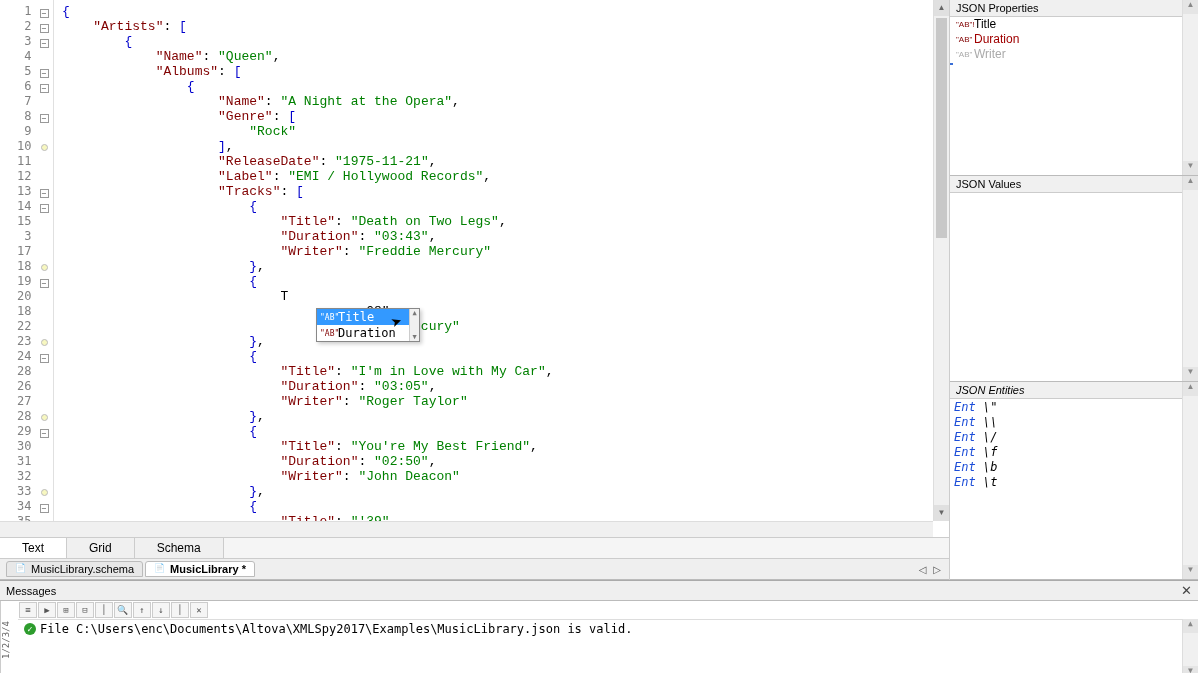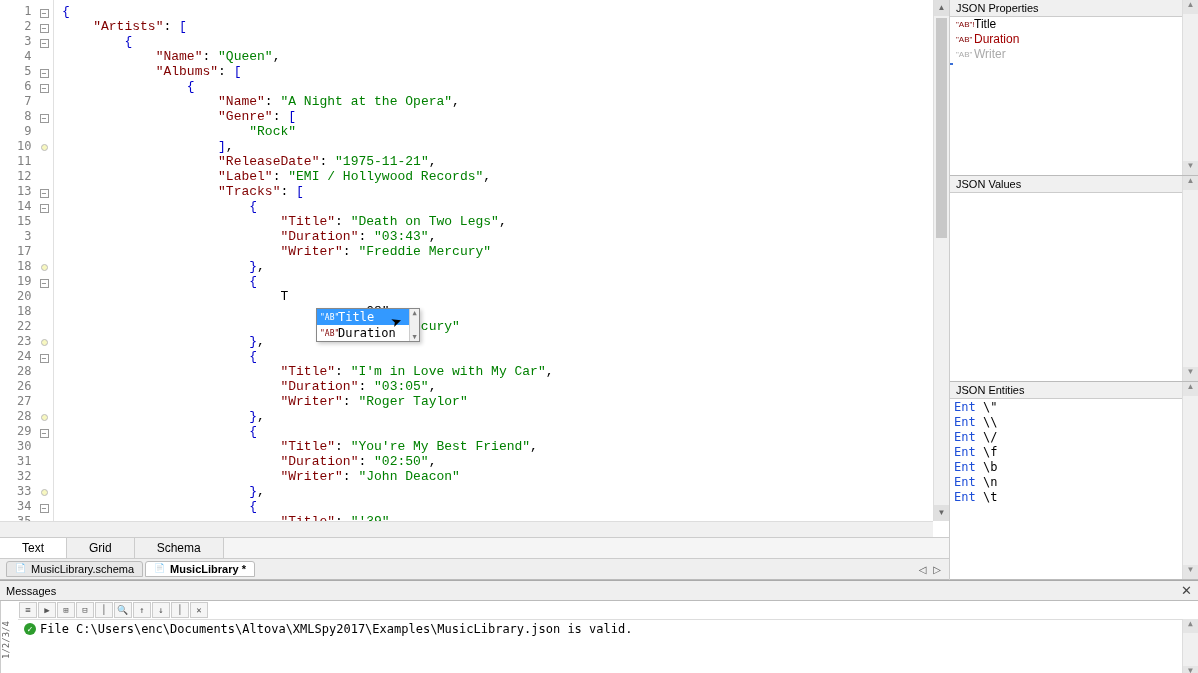--- a/index.html
+++ b/index.html
@@ -529,30 +529,29 @@
       </div>
     </div>
     <div class="panel" style="height:206px; position:relative;">
       <div class="panel-title">JSON Values</div>
       <div class="panel-body"></div>
       <div class="panel-scrollbar">
         <div class="arrow">▲</div>
         <div class="arrow" style="position:absolute;bottom:0;width:100%;">▼</div>
       </div>
     </div>
-    <div class="panel" style="flex:1; position:relative;">
+    <div class="panel" style="flex:1; position:relative;font-style:italic;">
       <div class="panel-title">JSON Entities</div>
       <div class="panel-body">
         <div class="entity-list" id="entity-list">
             <div><span class="ent-tag">Ent </span><span>\"</span></div>
             <div><span class="ent-tag">Ent </span><span>\\</span></div>
             <div><span class="ent-tag">Ent </span><span>\/</span></div>
             <div><span class="ent-tag">Ent </span><span>\f</span></div>
             <div><span class="ent-tag">Ent </span><span>\b</span></div>
-            <div><span class="ent-tag">Ent </span><span>\n</span></div>
             <div><span class="ent-tag">Ent </span><span>\t</span></div>
           </div>
       </div>
       <div class="panel-scrollbar">
         <div class="arrow">▲</div>
         <div class="arrow" style="position:absolute;bottom:0;width:100%;">▼</div>
       </div>
     </div>
   </div>
 </div>

